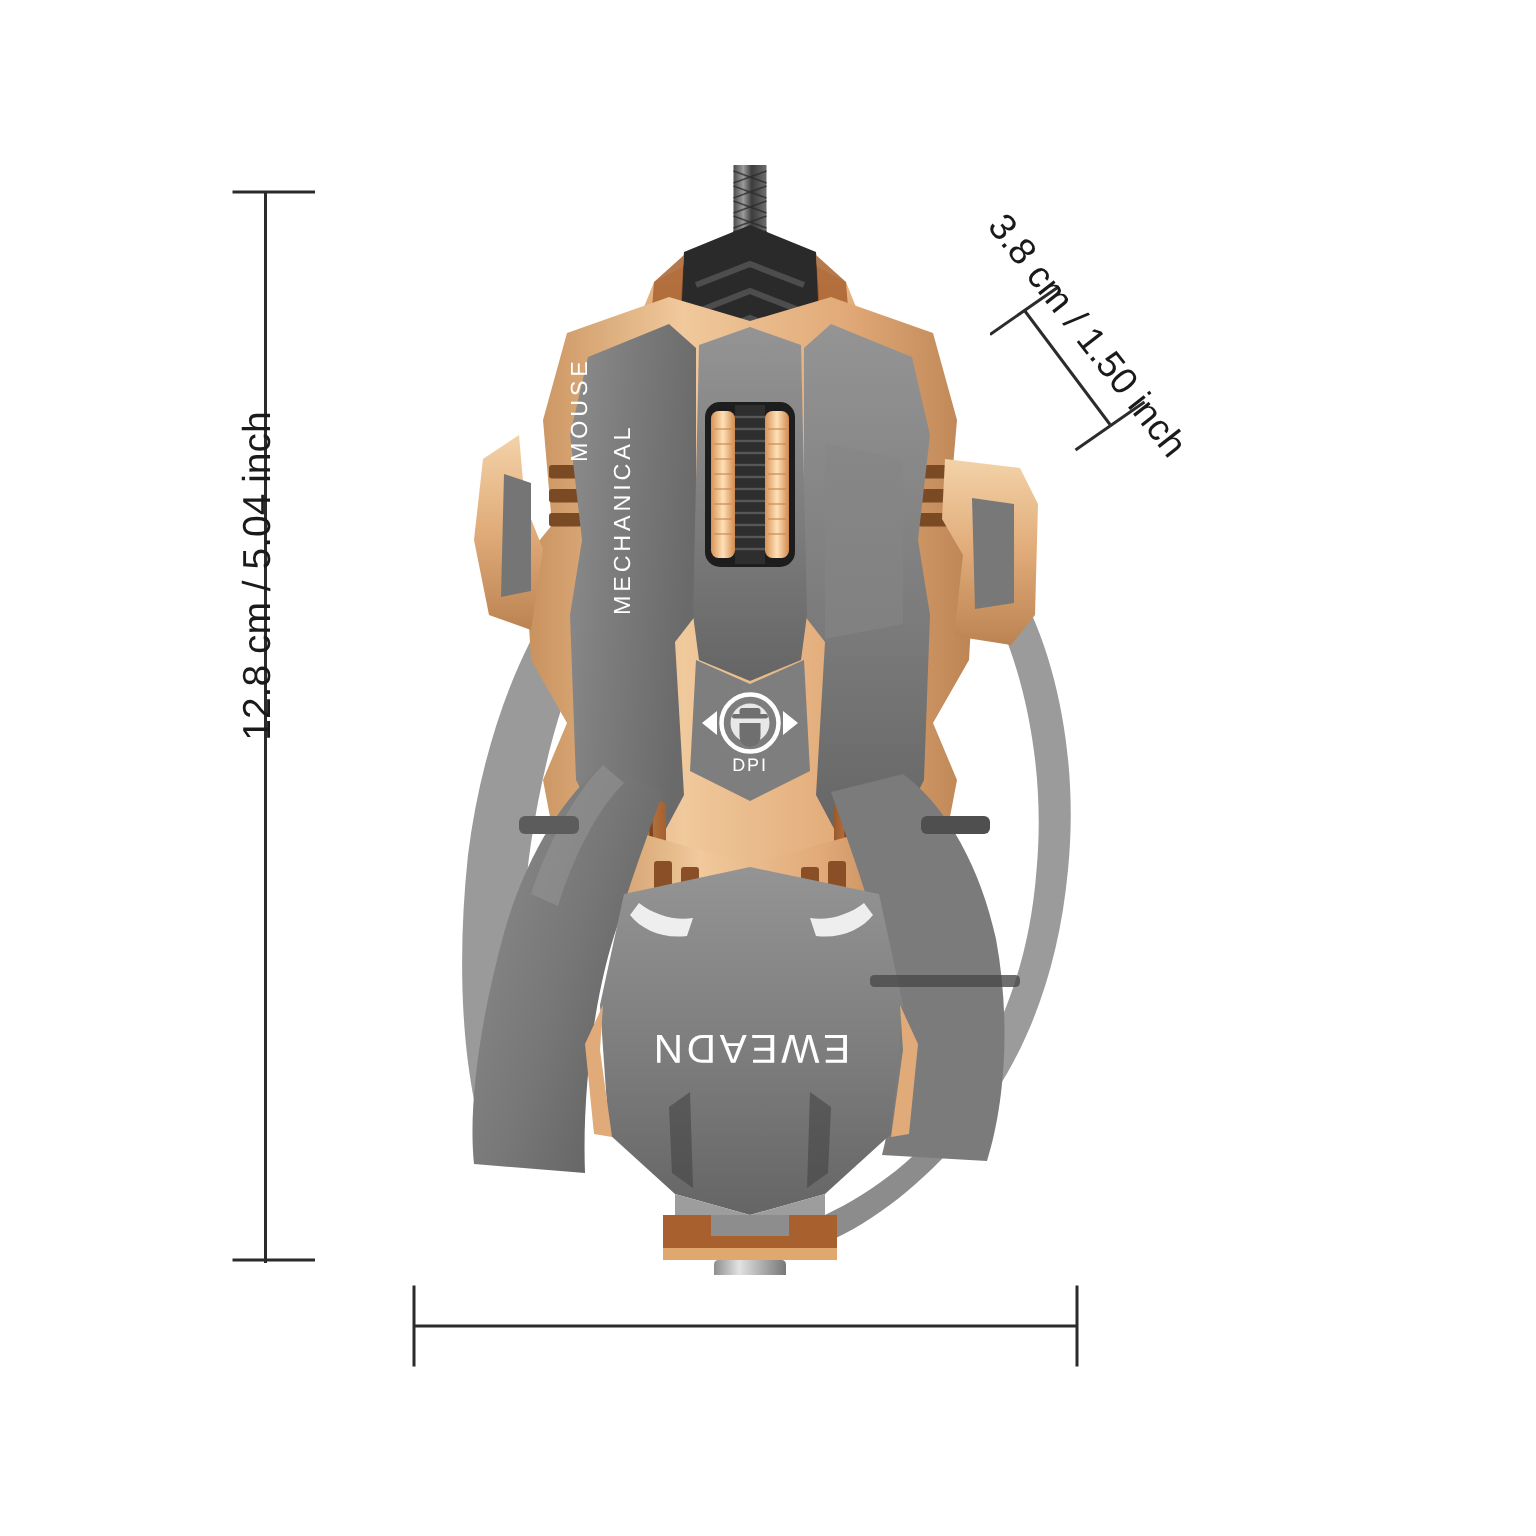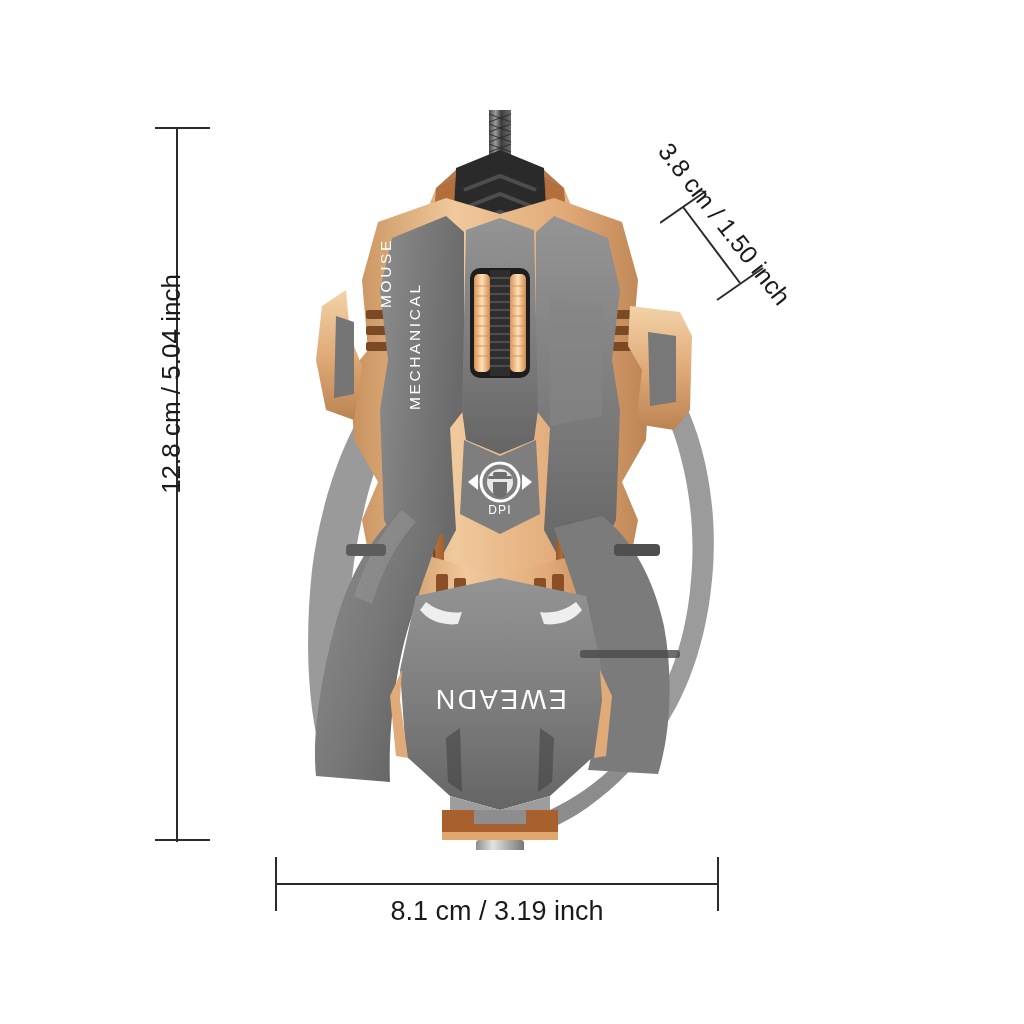--- a/index.html
+++ b/index.html
@@ -82,21 +82,20 @@
 <div id="stage">
 
   <div class="dim-line" id="dim-v-line"></div>
   <div class="dim-line" id="dim-v-cap-t"></div>
   <div class="dim-line" id="dim-v-cap-b"></div>
   <div class="dim-label" id="dim-v-label">12.8 cm / 5.04 inch</div>
 
   <div class="dim-line" id="dim-h-line"></div>
   <div class="dim-line" id="dim-h-cap-l"></div>
   <div class="dim-line" id="dim-h-cap-r"></div>
-  <div class="dim-label" id="dim-h-label">8.1 cm / 3.19 inch</div>
 
   <div id="dim-d-wrap">
     <svg width="220" height="160" viewBox="0 0 220 160">
 
       <line x1="23" y1="17" x2="80" y2="93" stroke="#2b2b2b" stroke-width="2"></line>
 
       <line x1="0" y1="33" x2="46" y2="1" stroke="#2b2b2b" stroke-width="2"></line>
       <line x1="57" y1="110" x2="103" y2="78" stroke="#2b2b2b" stroke-width="2"></line>
     </svg>
   </div>

